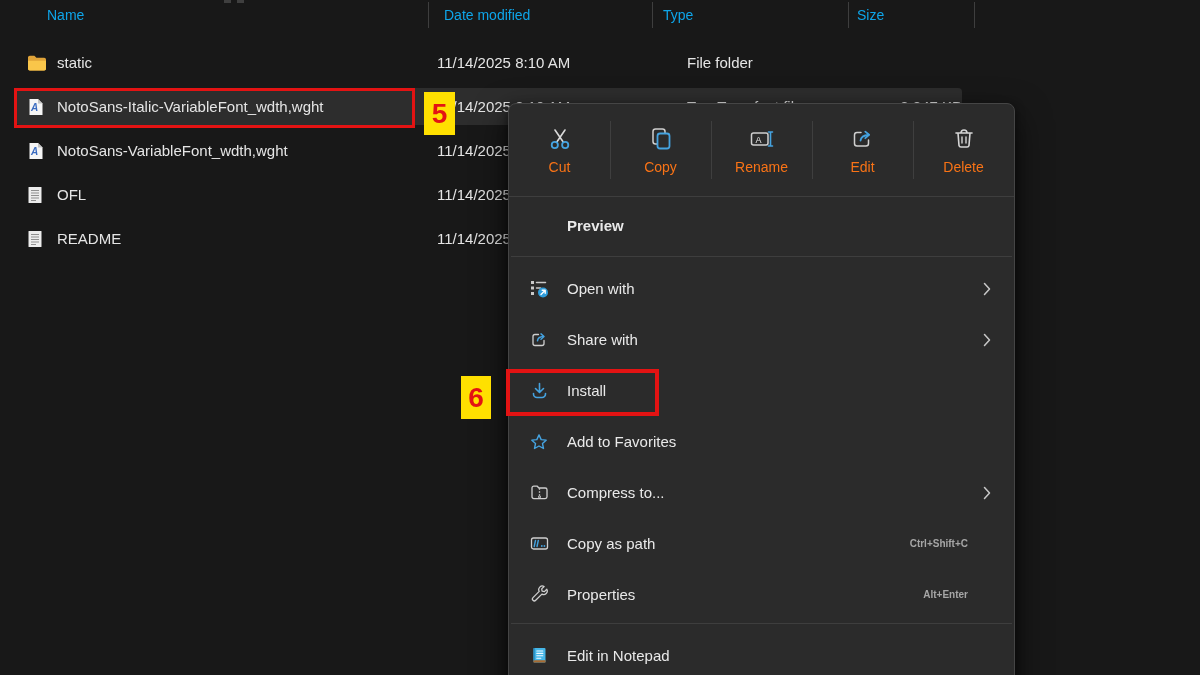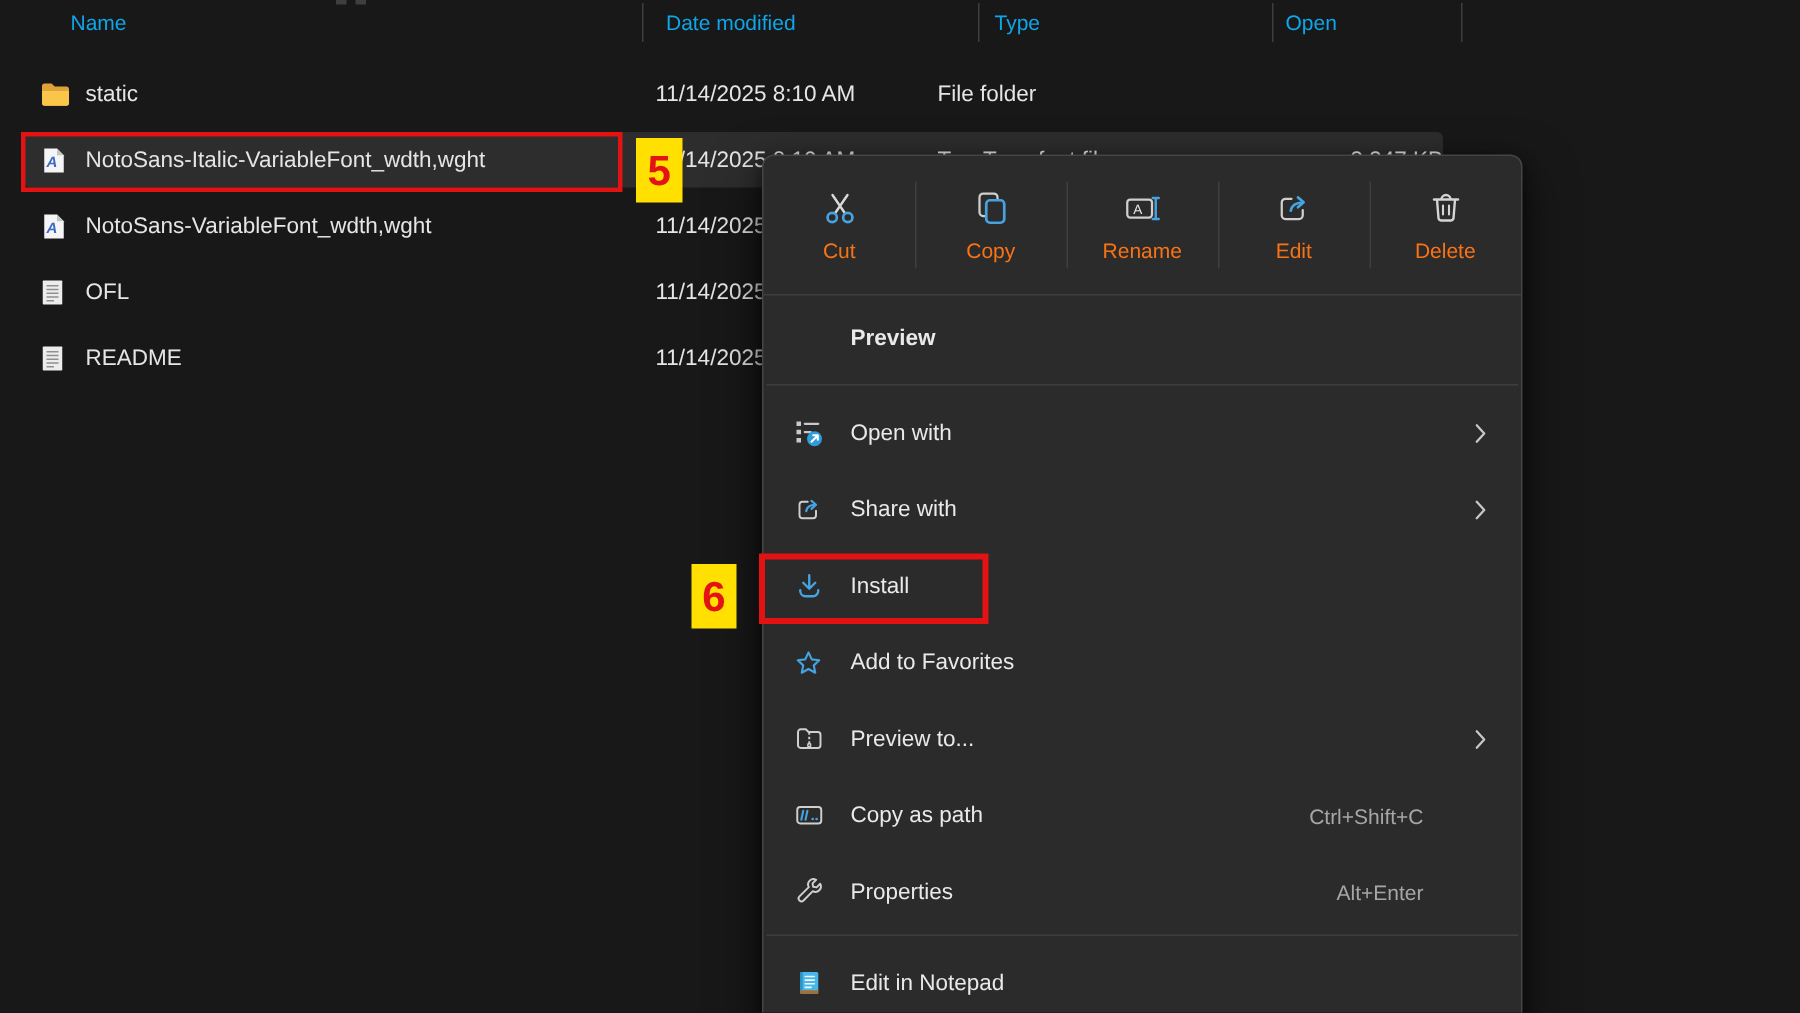--- a/index.html
+++ b/index.html
@@ -17,39 +17,39 @@
   .file-row{position:relative;height:44px;}
   .file-row.selected::before{
     content:'';position:absolute;left:16px;top:3px;width:946px;height:37px;
     background:#2d2d2d;border-radius:4px;
   }
   .file-row span{position:absolute;line-height:44px;color:#e5e5e5;font-size:15px;white-space:nowrap;}
   .f-icon{left:27px;top:50%;transform:translateY(-50%);line-height:0 !important;}
   .f-icon svg{display:block;}
   .f-name{left:57px;}
   .f-date{left:437px;}
-  .f-type{left:625px;}
+  .f-type{left:687px;}
   .f-size{right:238px;text-align:right;}
   
   .context-menu{
     position:absolute;left:508px;top:103px;width:507px;height:600px;box-sizing:border-box;
     background:#2b2b2b;border:1px solid #454545;border-radius:8px;z-index:10;
     box-shadow:0 14px 34px rgba(0,0,0,.62),0 3px 10px rgba(0,0,0,.5);
   }
   .menu-toolbar{display:flex;height:92px;border-bottom:1px solid #3e3e3e;}
   .toolbar-btn{flex:1;position:relative;display:flex;flex-direction:column;align-items:center;justify-content:center;gap:7px;cursor:default;}
   .toolbar-btn + .toolbar-btn::before{content:'';position:absolute;left:0;top:17px;bottom:17px;width:1px;background:#3f3f3f;}
   .tb-icon{height:26px;display:flex;align-items:center;}
   .tb-label{color:#f97316;font-size:14px;}
   .menu-items{padding:0;}
   .menu-item{height:51px;display:flex;align-items:center;padding:0 22px 0 20px;color:#e9e9e9;font-size:15px;cursor:default;}
   .menu-item:first-child{height:56px;font-weight:bold;}
   .mi-icon{width:20px;margin-right:18px;display:flex;justify-content:center;align-items:center;}
   .mi-label{flex:1;white-space:nowrap;}
-  .mi-shortcut{color:#a6a6a6;font-size:14px;margin-right:43px;}
+  .mi-shortcut{color:#a6a6a6;font-size:10px;margin-right:24px;font-weight:bold;}
   .mi-chevron{display:flex;align-items:center;}
   .menu-sep{height:1px;background:#3e3e3e;margin:3px 2px 6px 2px;}
   
   .ann{position:absolute;z-index:20;box-sizing:border-box;}
   .ann-box-file{left:14px;top:88px;width:401px;height:40px;border:3px solid #e31313;}
   .ann-box-install{left:506px;top:369px;width:153px;height:47px;border:4px solid #e31313;}
   .ann-num{background:#ffe000;color:#e31313;font-weight:bold;font-size:28px;display:flex;align-items:center;justify-content:center;}
   .ann-num-5{left:424px;top:92px;width:31px;height:43px;}
   .ann-num-6{left:461px;top:376px;width:30px;height:43px;}
 </style>
@@ -58,21 +58,21 @@
 
 <div>
   <span class="sort-remnant" style="left:224px"></span>
   <span class="sort-remnant" style="left:237px"></span>
   <span class="header-label" style="left:47px">Name</span>
   <span class="col-sep" style="left:428px"></span>
   <span class="header-label" style="left:444px">Date modified</span>
   <span class="col-sep" style="left:652px"></span>
   <span class="header-label" style="left:663px">Type</span>
   <span class="col-sep" style="left:848px"></span>
-  <span class="header-label" style="left:857px">Open</span>
+  <span class="header-label" style="left:857px">Size</span>
   <span class="col-sep" style="left:974px"></span>
 </div>
 
 <div class="file-list">
     <div class="file-row">
     <span class="f-icon">
         <svg width="20" height="17" viewBox="0 0 20 17" fill="none">
           <path d="M1 3a1.8 1.8 0 0 1 1.8-1.8h4.6l2 2h7.8A1.8 1.8 0 0 1 19 5v9.2a1.8 1.8 0 0 1-1.8 1.8H2.8A1.8 1.8 0 0 1 1 14.2z" fill="#dfa339"></path>
           <path d="M1 6.2h18v8a1.8 1.8 0 0 1-1.8 1.8H2.8A1.8 1.8 0 0 1 1 14.2z" fill="#f9c64a"></path>
         </svg>
@@ -249,21 +249,21 @@
 
   </div>
       <div class="menu-item">
     <span class="mi-icon">
           <svg width="19" height="19" viewBox="0 0 19 19" fill="none">
             <path d="M2 5a1.8 1.8 0 0 1 1.8-1.8h3.4L9 5h6.2A1.8 1.8 0 0 1 17 6.8v7a1.8 1.8 0 0 1-1.8 1.8H3.8A1.8 1.8 0 0 1 2 13.8z" stroke="#cfcfcf" stroke-width="1.3"></path>
             <path d="M9.5 5.2v1.6M9.5 8.2v1.6M9.5 11.2v1.4" stroke="#cfcfcf" stroke-width="1.3"></path>
             <rect x="8.6" y="12.9" width="1.8" height="2" rx="0.4" stroke="#cfcfcf" stroke-width="1"></rect>
           </svg>
         </span>
-    <span class="mi-label">Preview to...</span>
+    <span class="mi-label">Compress to...</span>
 
     <span class="mi-chevron">
           <svg width="10" height="16" viewBox="0 0 10 16" fill="none">
             <path d="M2.5 2.5l5 5.5-5 5.5" stroke="#c8c8c8" stroke-width="1.5" stroke-linecap="round" stroke-linejoin="round"></path>
           </svg>
         </span>
   </div>
       <div class="menu-item">
     <span class="mi-icon">
           <svg width="19" height="19" viewBox="0 0 19 19" fill="none">

